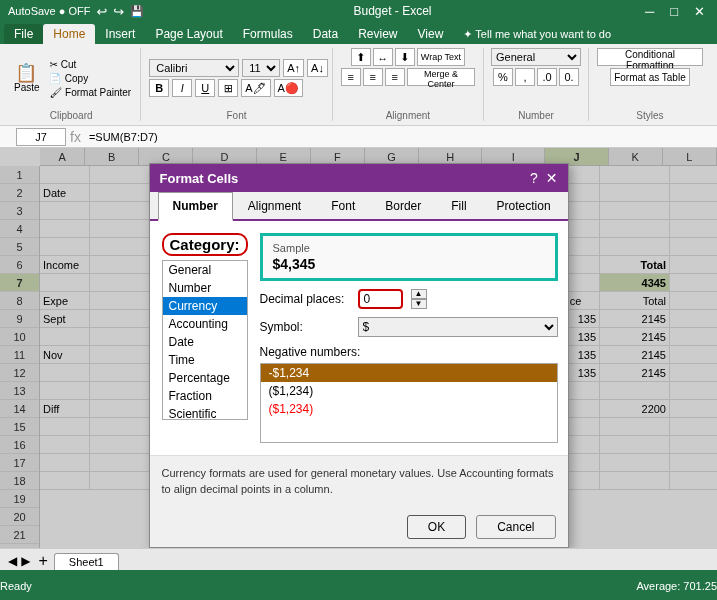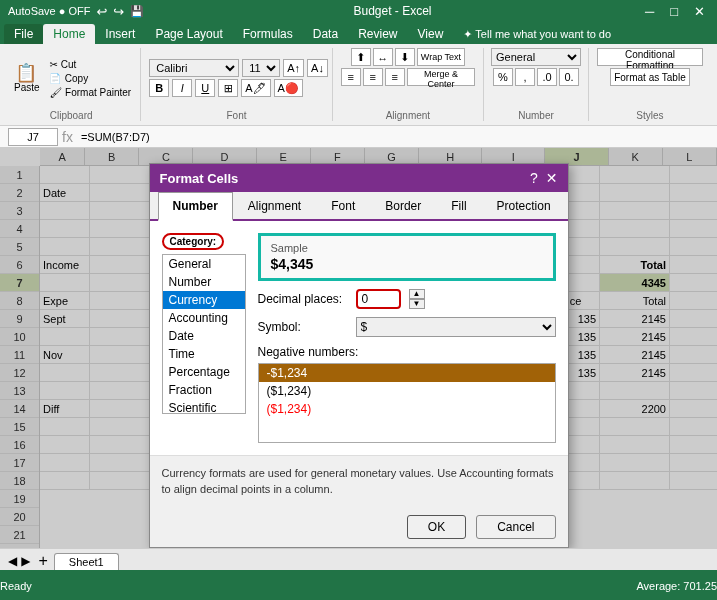--- a/index.html
+++ b/index.html
@@ -31,21 +31,21 @@
     }
     .ribbon-tab {
       padding: 3px 10px;
       font-size: 12px;
       color: white;
       cursor: pointer;
       border-radius: 3px 3px 0 0;
     }
     .ribbon-tab.active {
       background: #f0f0f0;
-      color: #15803d;
+      color: #a16207;
     }
 
     
     .ribbon {
       background: #f0f0f0;
       border-bottom: 1px solid #d0d0d0;
       padding: 4px 6px;
       display: flex;
       gap: 4px;
       height: 82px;
@@ -92,21 +92,21 @@
     .italic { font-style: italic; }
     .underline { text-decoration: underline; }
 
     
     .formula-bar {
       background: #f8f8f8;
       border-bottom: 1px solid #ccc;
       height: 22px;
       display: flex;
       align-items: center;
-      padding: 0 8px;
+      padding: 0 16px;
       gap: 4px;
     }
     .cell-ref {
       width: 50px;
       height: 18px;
       font-size: 11px;
       border: 1px solid #aaa;
       padding: 0 3px;
       text-align: center;
     }
@@ -284,21 +284,21 @@
     }
     .dialog-tab.active {
       background: white;
       border: 1px solid #999;
       border-bottom: 2px solid white;
       font-weight: bold;
     }
     .dialog-content { padding: 12px; background: white; }
     .dialog-row { display: flex; gap: 12px; }
     .category-section { width: 130px; }
-    .category-label { font-size: 10px; font-weight: bold; margin-bottom: 4px; }
+    .category-label { font-size: 15px; font-weight: bold; margin-bottom: 4px; }
     .category-label-outlined {
       border: 2px solid #cc0000;
       border-radius: 10px;
       display: inline-block;
       padding: 1px 6px;
     }
     .category-list {
       border: 1px solid #aaa;
       height: 160px;
       overflow-y: auto;

